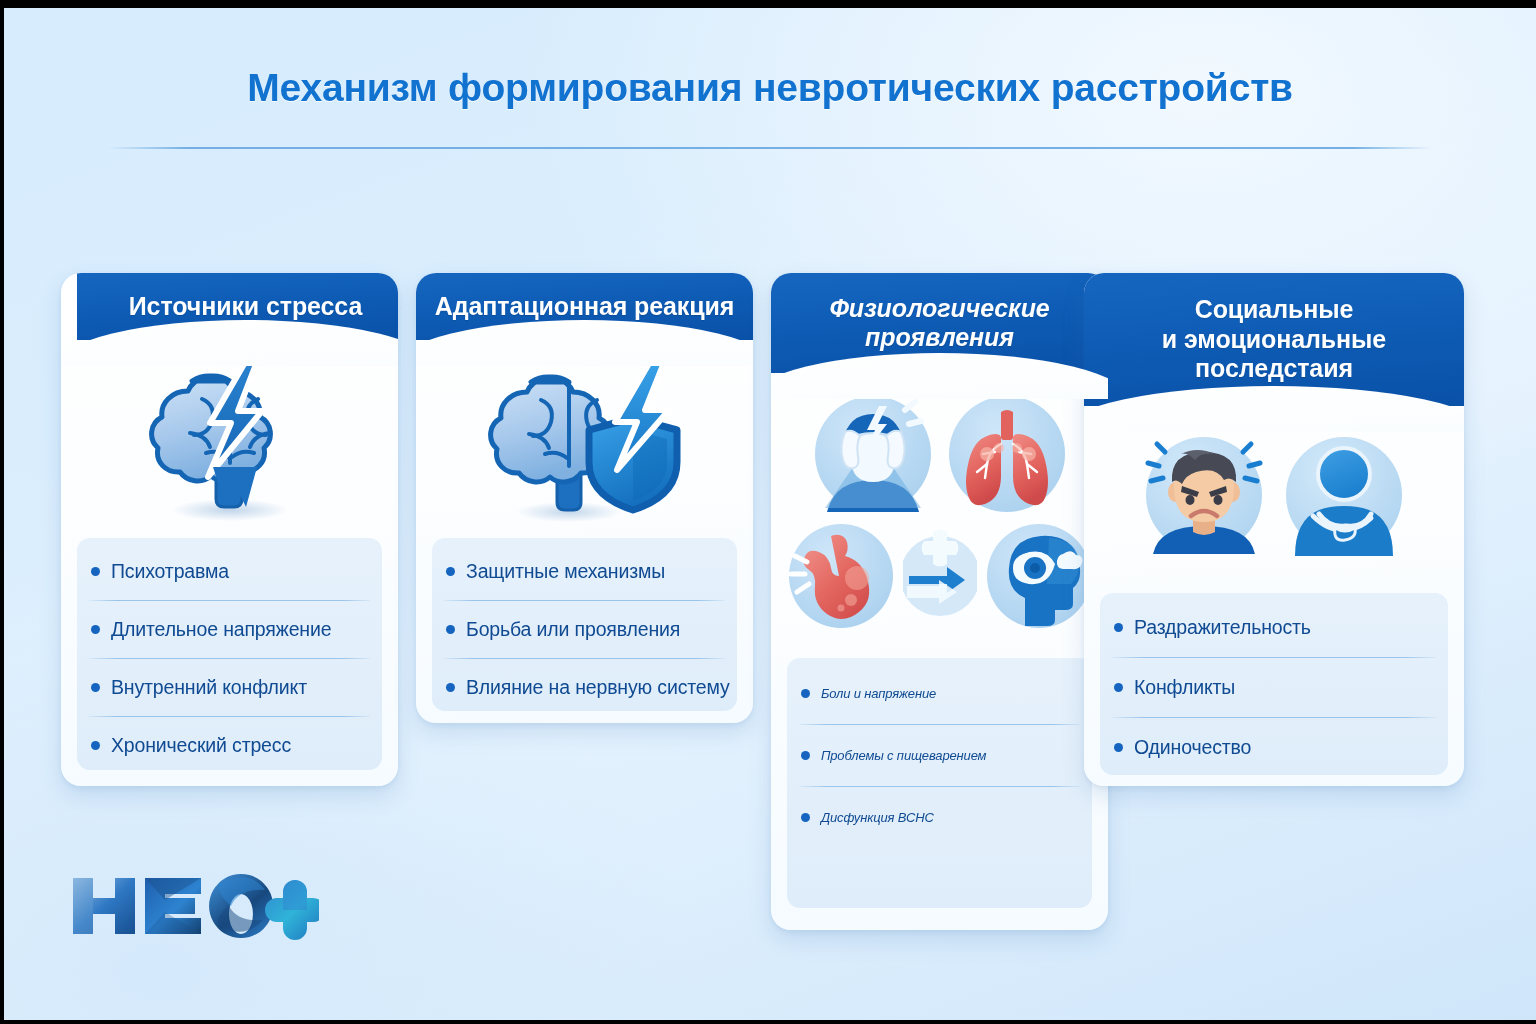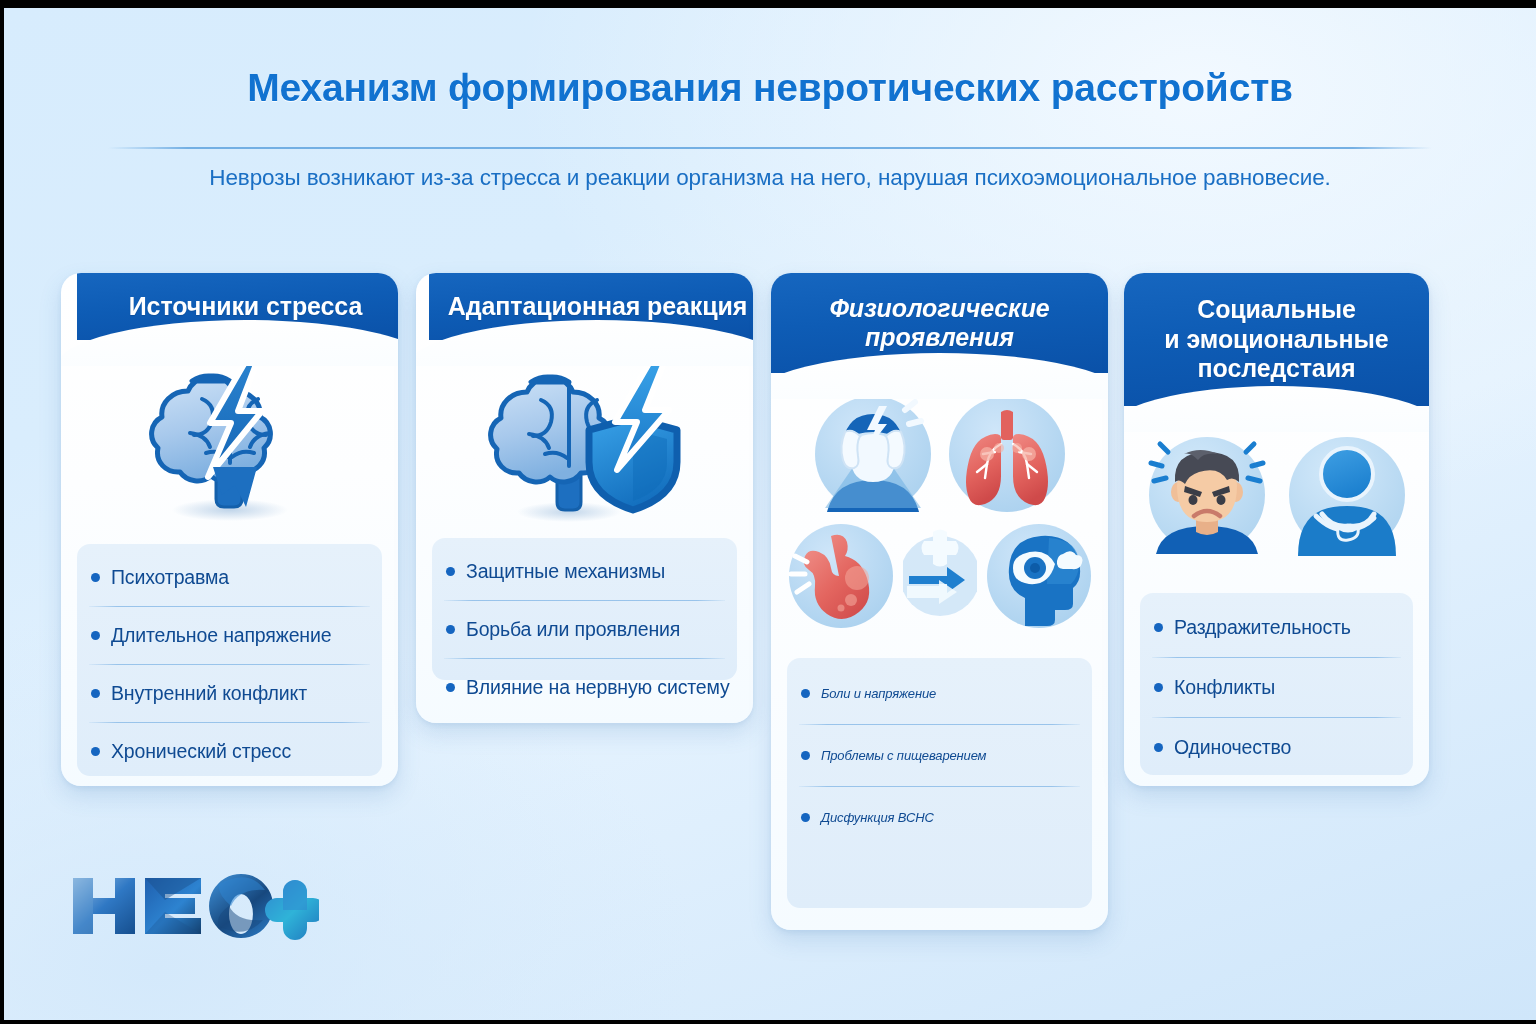--- a/index.html
+++ b/index.html
@@ -153,37 +153,37 @@
     font-size: 19.5px;
     font-weight: 400;
     letter-spacing: -0.15px;
     white-space: nowrap;
   }
 
   
   #card-1 { left: 57px;  top: 265px; width: 337px; height: 513px; }
   #card-1 .card-header { height: 67px; margin-left: 16px; }
   #card-1 .card-icons  { height: 180px; margin-top: 12px; }
-  #card-1 .card-list   { top: 265px; height: 232px; margin-top: 6px; }
+  #card-1 .card-list   { top: 265px; height: 232px; }
   #card-1 .list-item   { height: 58px; }
 
   #card-2 { left: 412px; top: 265px; width: 337px; height: 450px; }
-  #card-2 .card-header { height: 67px; margin-left: 13px; }
+  #card-2 .card-header { height: 67px; }
   #card-2 .card-icons  { height: 182px; margin-top: 10px; }
-  #card-2 .card-list   { top: 265px; height: 142px; }
+  #card-2 .card-list   { top: 265px; height: 173px; }
   #card-2 .list-item   { height: 58px; }
 
   #card-3 { left: 767px; top: 265px; width: 337px; height: 657px; font-style: italic; }
   #card-3 .card-header { height: 100px; }
   #card-3 .card-icons  { height: 260px; margin-top: 8px; flex-direction: column; }
   #card-3 .card-list   { top: 385px; height: 250px; }
   #card-3 .list-item   { height: 62px; }
   #card-3 .item-label  { font-size: 13px; }
 
-  #card-4 { left: 1120px; top: 265px; width: 305px; height: 513px; }
+  #card-4 { left: 1080px; top: 265px; width: 380px; height: 513px; }
   #card-4 .card-header { height: 133px; }
   #card-4 .card-icons  { height: 150px; margin-top: 14px; }
   #card-4 .card-list   { top: 320px; height: 182px; }
   #card-4 .list-item   { height: 60px; }
 
   
   .icon-svg { display: block; }
 
   .icon-row {
     display: flex;
@@ -201,21 +201,20 @@
     height: 72px;
   }
 </style>
 </head>
 <body>
 
 <div id="frame">
 
   <h1 id="page-title">Механизм формирования невротических расстройств</h1>
   <div id="title-divider"></div>
-  <p id="page-subtitle">Неврозы возникают из-за стресса и реакции организма на него, нарушая психоэмоциональное равновесие.</p>
 
   <section class="card" id="card-1">
     <div class="card-header">
       <span class="card-header-title">Источники стресса</span>
       <div class="header-curve"></div>
     </div>
 
     <div class="card-icons">
       <span>
         <svg class="icon-svg" width="200" height="175" viewBox="0 0 200 175" aria-hidden="true">

